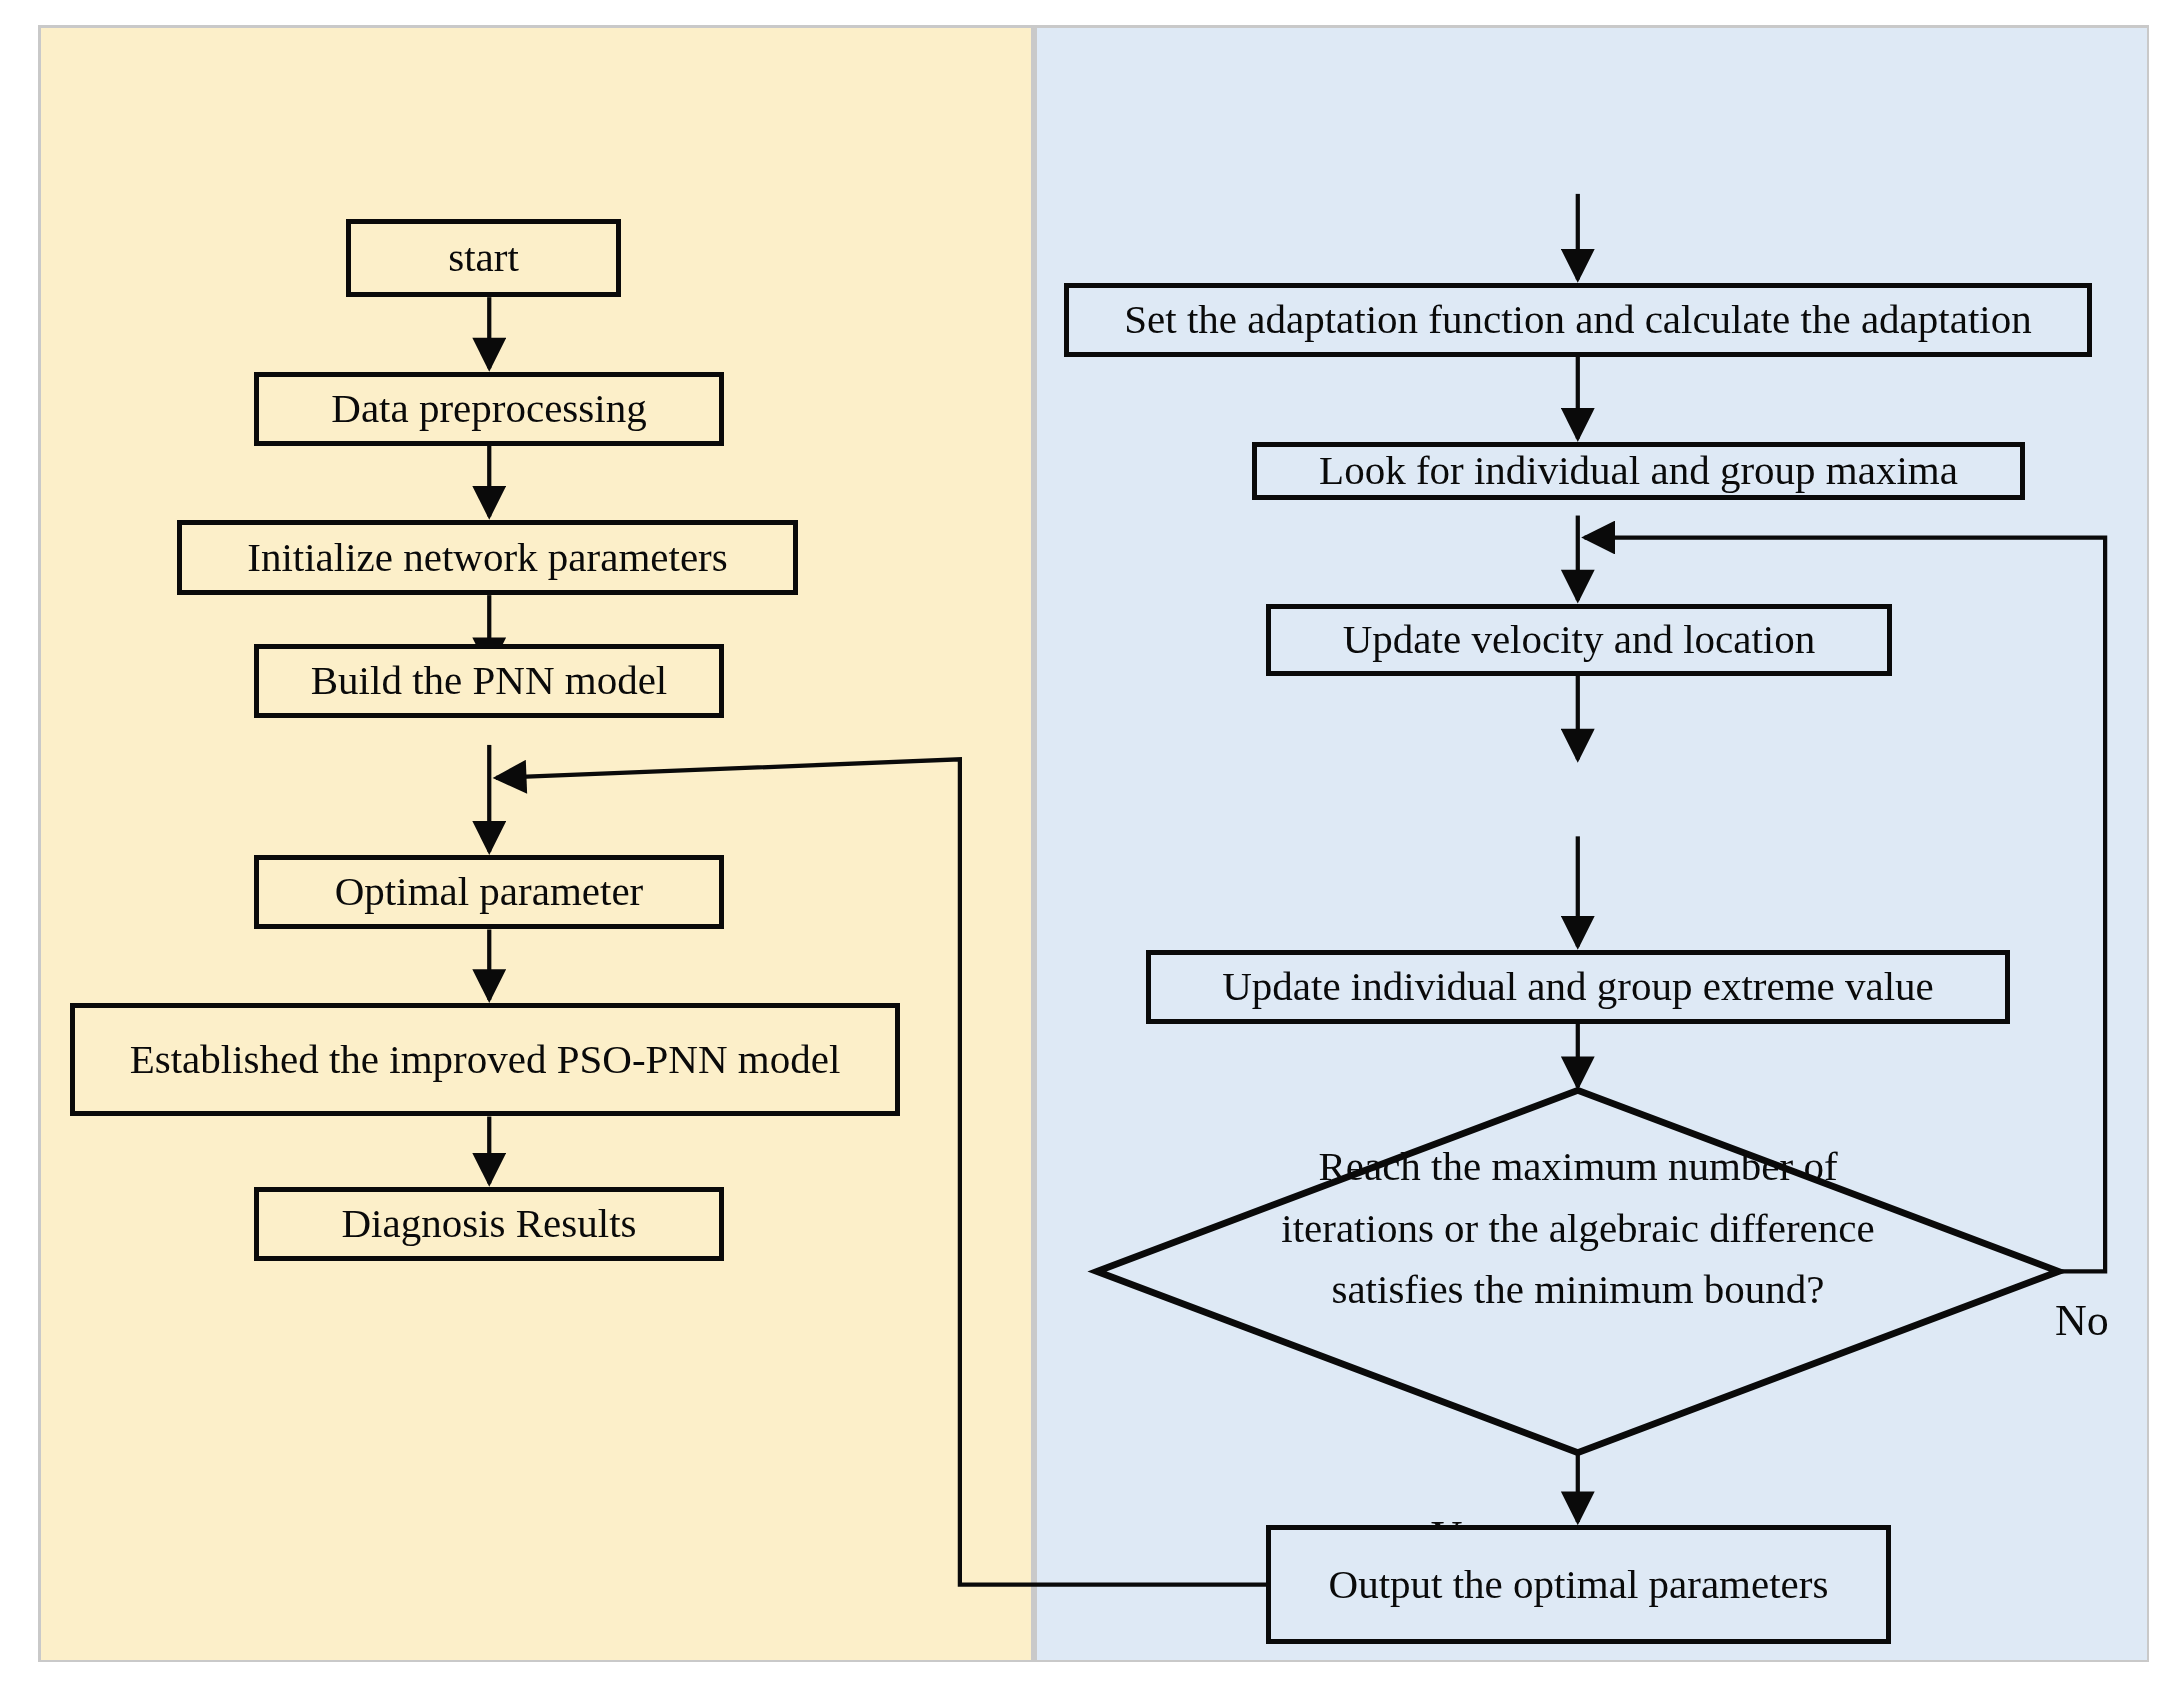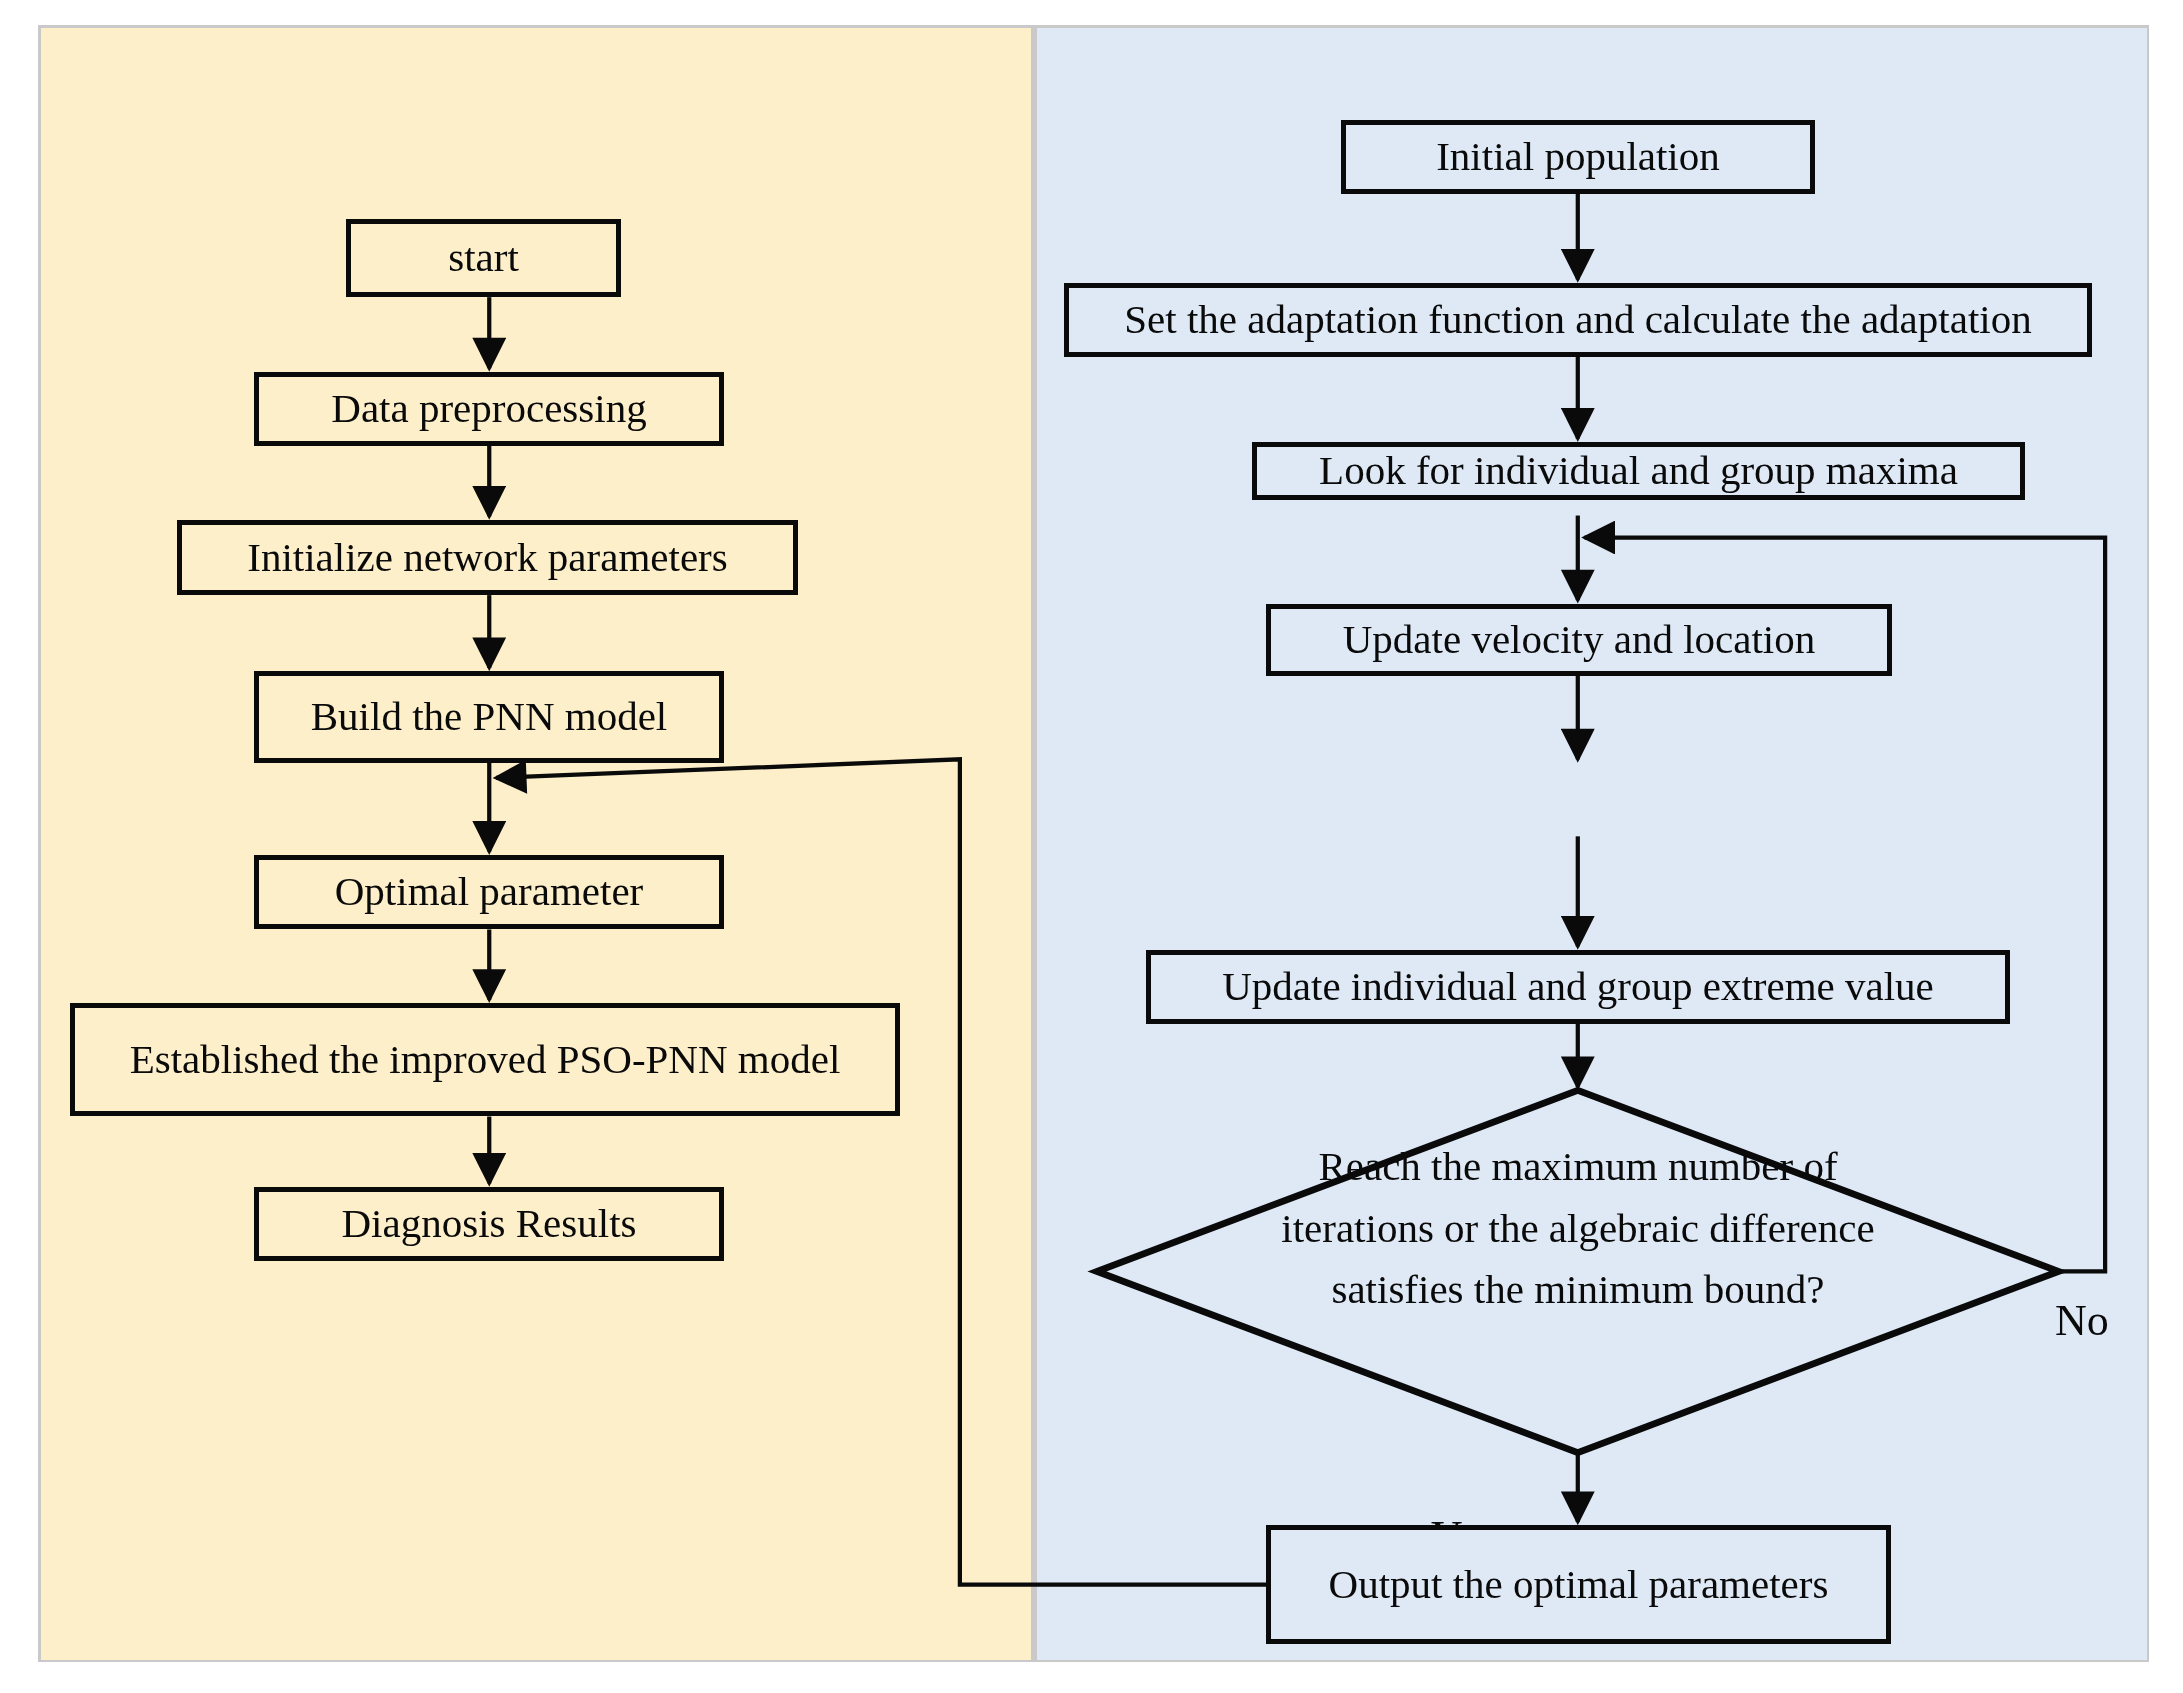--- a/index.html
+++ b/index.html
@@ -108,36 +108,33 @@
 
   <div class="node ly" style="left:346px;top:219px;width:275px;height:78px">
     <span>start</span>
   </div>
   <div class="node ly" style="left:254px;top:372px;width:470px;height:74px">
     <span>Data preprocessing</span>
   </div>
   <div class="node ly" style="left:177px;top:520px;width:621px;height:75px">
     <span>Initialize network parameters</span>
   </div>
-  <div class="node ly" style="left:254px;top:671px;width:470px;height:92px">
+  <div class="node ly" style="left:254px;top:644px;width:470px;height:74px">
     <span>Build the PNN model</span>
   </div>
   <div class="node ly" style="left:254px;top:855px;width:470px;height:74px">
     <span>Optimal parameter</span>
   </div>
   <div class="node ly" style="left:70px;top:1003px;width:830px;height:113px">
     <span>Established the improved PSO-PNN model</span>
   </div>
   <div class="node ly" style="left:254px;top:1187px;width:470px;height:74px">
     <span>Diagnosis Results</span>
   </div>
 
-  <div class="node bl" style="left:1341px;top:120px;width:474px;height:74px">
-    <span>Initial population</span>
-  </div>
   <div class="node bl" style="left:1064px;top:283px;width:1028px;height:74px">
     <span>Set the adaptation function and calculate the adaptation</span>
   </div>
   <div class="node bl" style="left:1252px;top:442px;width:773px;height:58px">
     <span>Look for individual and group maxima</span>
   </div>
   <div class="node bl" style="left:1266px;top:604px;width:626px;height:72px">
     <span>Update velocity and location</span>
   </div>
   <div class="node bl" style="left:1146px;top:950px;width:864px;height:74px">

